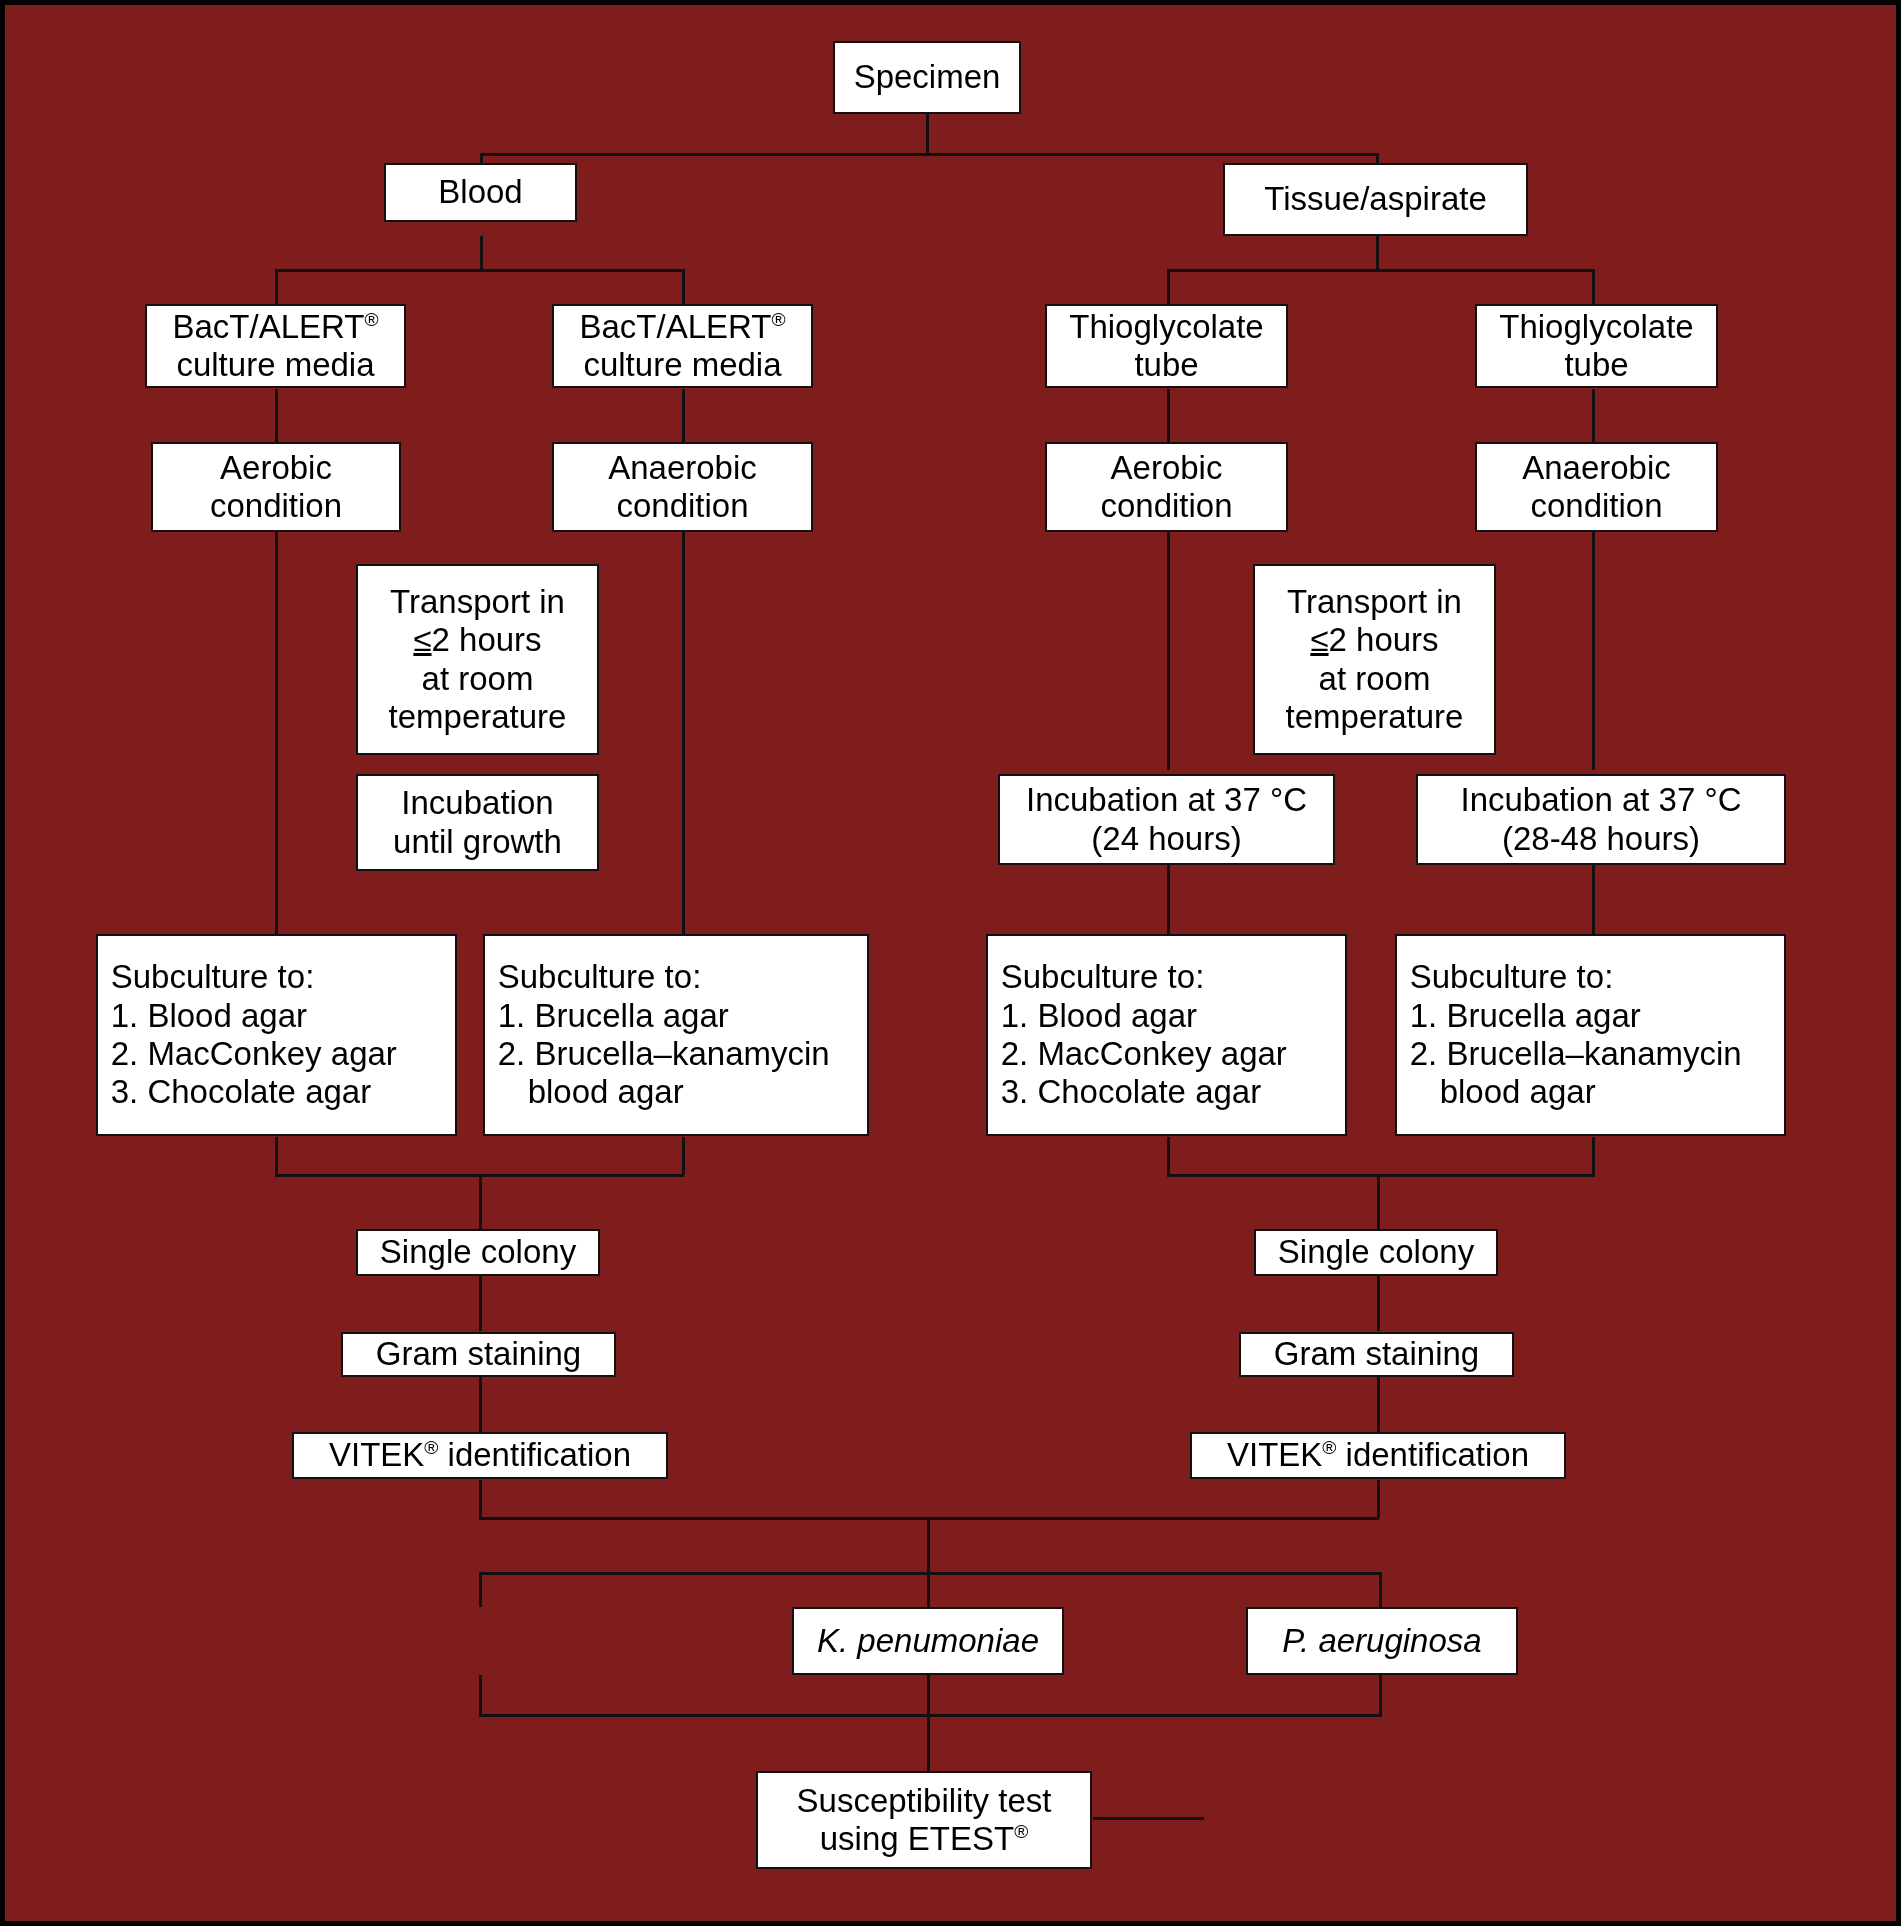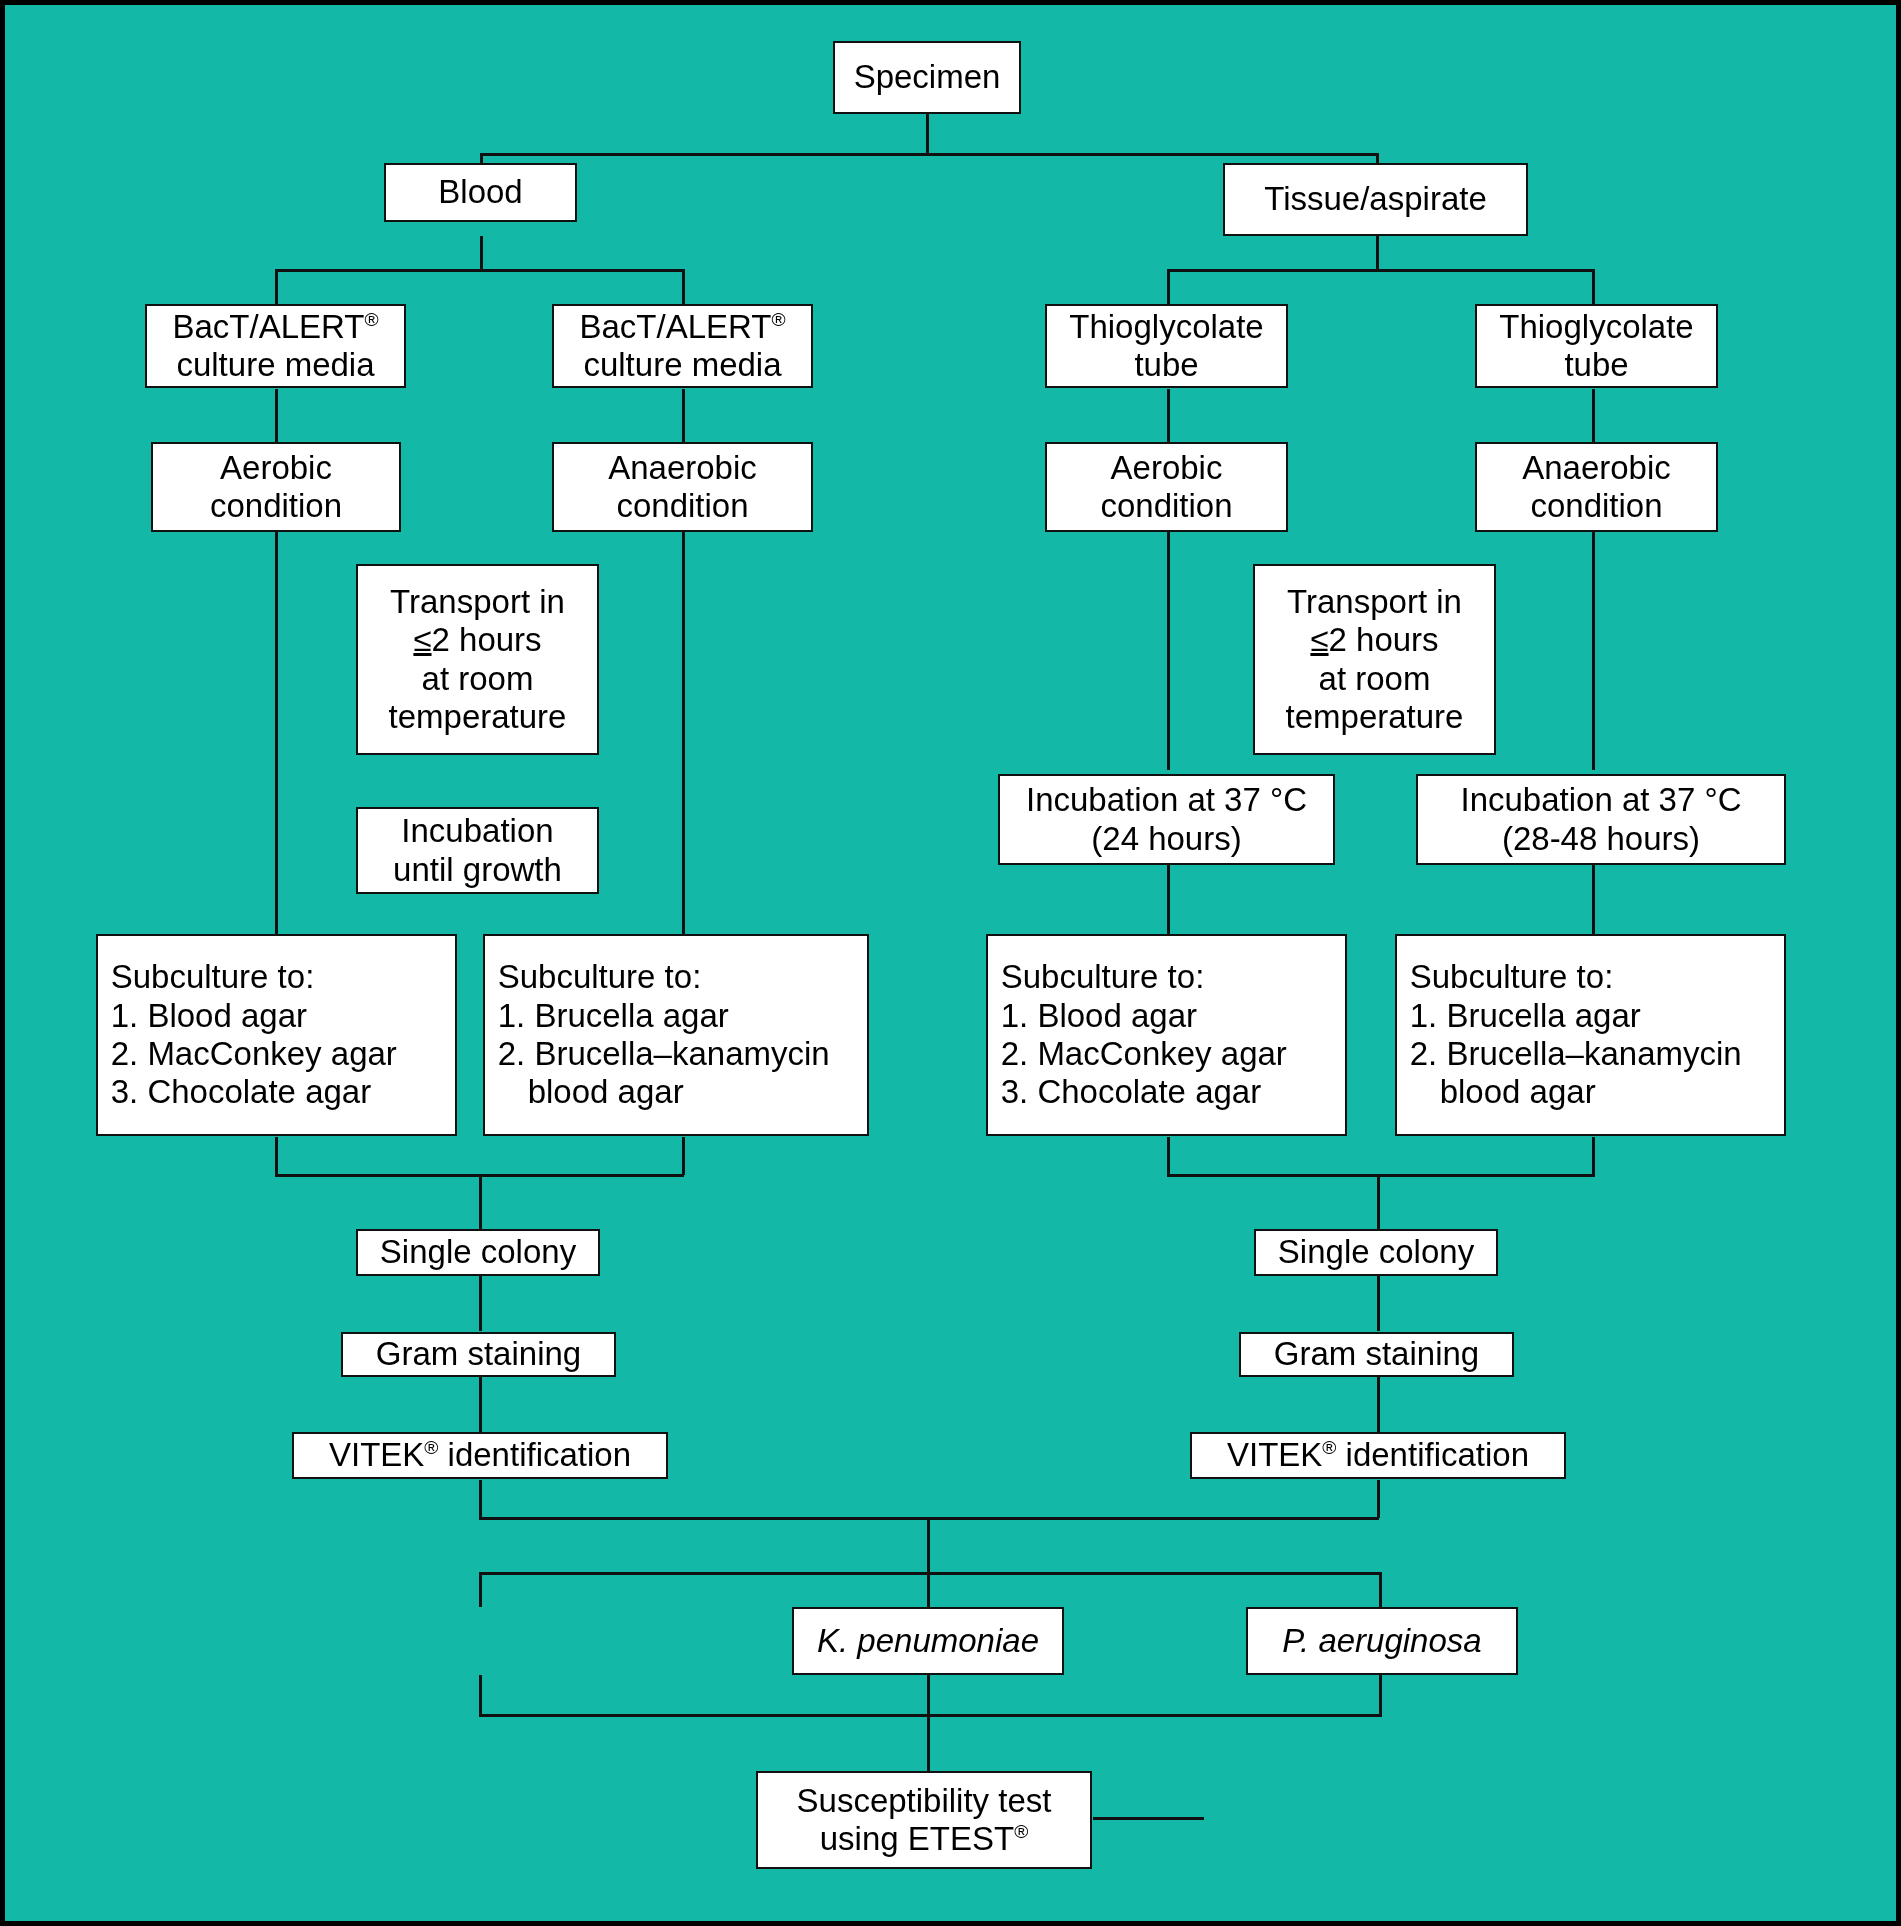--- a/index.html
+++ b/index.html
@@ -1,20 +1,20 @@
 <!DOCTYPE html>
 <html style="font-size:9.2px"><head>
 <meta charset="utf-8">
 <style>
   html,body{margin:0;padding:0;background:#fff;}
   body{font-family:"Liberation Sans",sans-serif;}
   #page{
     position:relative;
     width:1901px;height:1926px;
-    background:#14b8a6;
+    background:#7f1d1d;
     box-sizing:border-box;
     border:5.8px solid #000;
     overflow:hidden;
   }
   #canvas{position:absolute;left:0;top:0;width:1890px;height:1915px;}
   .box{
     position:absolute;
     box-sizing:border-box;
     border:2.3px solid #111;
     background:#ffffff;
@@ -188,21 +188,21 @@
 
   <div class="box" style="left:1248px;top:559px;width:243px;height:191px;">
     <span class="inner">
       <span>Transport in</span><br>
       <span class="ule">≤</span><span>2 hours</span><br>
       <span>at room</span><br>
       <span>temperature</span>
     </span>
   </div>
 
-  <div class="box" style="left:351px;top:769px;width:243px;height:87px;margin-top:33px;">
+  <div class="box" style="left:351px;top:769px;width:243px;height:97px;">
     <span class="inner">
       <span>Incubation</span><br>
       <span>until growth</span>
     </span>
   </div>
 
   <div class="box" style="left:993px;top:769px;width:337px;height:91px;">
     <span class="inner">
       <span>Incubation at 37 °C</span><br>
       <span>(24 hours)</span>

